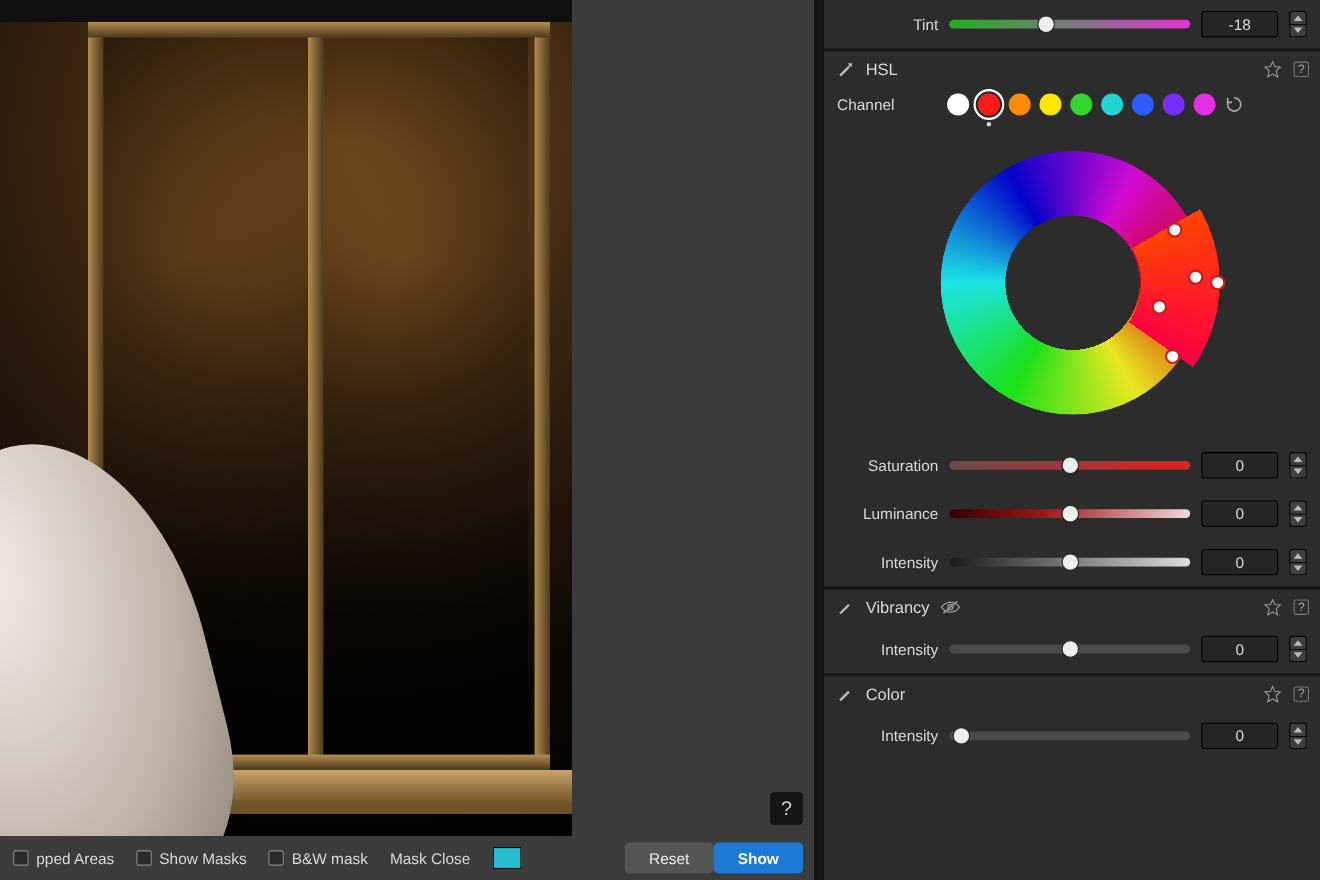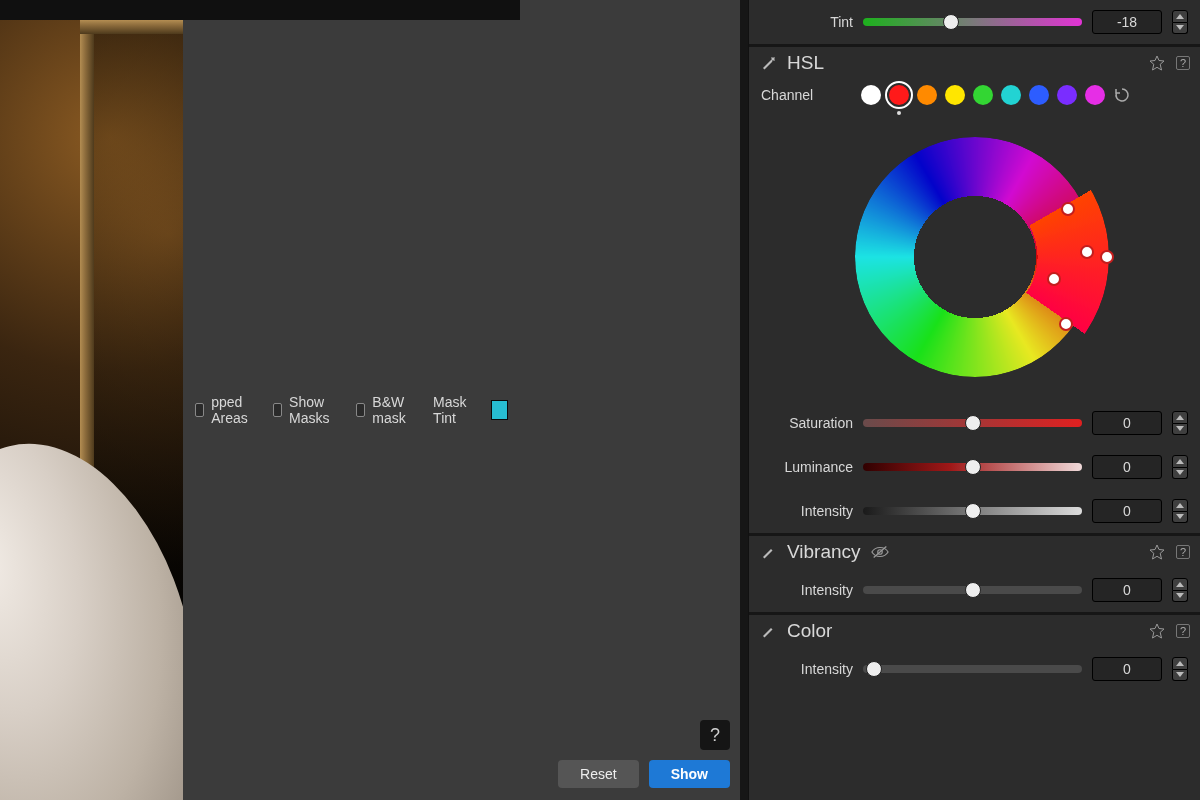--- a/index.html
+++ b/index.html
@@ -11,21 +11,21 @@
     --txt-1:#a3a3a3;
     --txt-dim:#6c6c6c;
     --accent:#2f8fe0;
     --mask:#27bdd1;
   }
   *{box-sizing:border-box;font-family:"Helvetica Neue",Arial,sans-serif;}
   body{margin:0;width:1200px;height:800px;background:#101010;overflow:hidden;color:var(--txt-0);}
   .app{display:flex;width:1200px;height:800px;}
 
   
-  .canvas-wrap{flex:0 0 520px;position:relative;display:flex;flex-direction:row;margin-top:20px;}
+  .canvas-wrap{flex:0 0 520px;position:relative;display:flex;flex-direction:column;margin-top:20px;}
   .canvas-img{flex:1 1 auto;position:relative;overflow:hidden;background:#000;}
   
   .bg-warm{position:absolute;inset:0;background:
     radial-gradient(circle at 60% 15%, #8a5a22 0%, #3a2510 35%, #0d0905 70%, #000 100%);}
   .window-frame{position:absolute;left:80px;top:0;width:420px;height:720px;}
   .frame-v{position:absolute;top:0;bottom:40px;width:14px;background:linear-gradient(90deg,#b38d52,#8a6a3b 40%,#4e3a1c);}
   .frame-h{position:absolute;left:0;right:0;height:14px;background:linear-gradient(180deg,#b38d52,#8a6a3b 40%,#4e3a1c);}
   .frame-v.a{left:0;} .frame-v.b{left:200px;} .frame-v.c{right:0;}
   .frame-h.a{top:0;} .frame-h.b{bottom:40px;}
   .sill{position:absolute;left:-40px;right:-20px;bottom:0;height:40px;
@@ -40,21 +40,21 @@
   .canvas-bottom{flex:0 0 40px;background:var(--bg-2);display:flex;align-items:center;padding:0 12px;gap:20px;font-size:14px;color:var(--txt-0);}
   .chk{display:flex;align-items:center;gap:7px;cursor:pointer;}
   .chk-box{width:14px;height:14px;border:1px solid #888;border-radius:2px;background:#2a2a2a;}
   .mask-swatch{width:26px;height:20px;border:1px solid #0a0a0a;}
 
   
   .middle{flex:0 0 220px;background:var(--bg-2);position:relative;display:flex;flex-direction:column;}
   .help-btn{position:absolute;right:10px;bottom:50px;width:30px;height:30px;background:#151515;border-radius:4px;
             display:flex;align-items:center;justify-content:center;font-size:18px;color:#cfcfcf;cursor:pointer;}
   .middle-bottom{position:absolute;left:0;right:0;bottom:0;height:40px;background:var(--bg-2);
-                 display:flex;align-items:flex-start;justify-content:flex-end;gap:10px;padding:0 10px;}
+                 display:flex;align-items:center;justify-content:flex-end;padding:0 10px;}
   .btn{height:28px;padding:0 22px;border-radius:4px;font-size:14px;display:flex;align-items:center;justify-content:center;cursor:pointer;border:none;}
   .btn-grey{background:#555;color:#eee;}
   .btn-blue{background:#1e79d6;color:#fff;font-weight:600;}
 
   .vdivider{flex:0 0 8px;background:#161616;}
 
   
   .panel{flex:1 1 auto;background:var(--bg-1);display:flex;flex-direction:column;font-size:14px;overflow:hidden;border-left:1px solid #111;}
   .hdivider{height:3px;background:#161616;}
 
@@ -68,21 +68,21 @@
           display:flex;align-items:center;justify-content:center;color:var(--txt-0);}
   .stepper{flex:0 0 16px;height:24px;display:flex;flex-direction:column;}
   .stepper div{flex:1;background:#3f3f3f;border:1px solid #000;display:flex;align-items:center;justify-content:center;color:#aaa;cursor:pointer;}
   .stepper .up{border-radius:3px 3px 0 0;}
   .stepper .dn{border-radius:0 0 3px 3px;border-top:none;}
   .arrow{width:0;height:0;border-left:4px solid transparent;border-right:4px solid transparent;}
   .arrow.u{border-bottom:5px solid #bbb;}
   .arrow.d{border-top:5px solid #bbb;}
 
   .section-head{display:flex;align-items:center;height:32px;padding:0 10px;gap:10px;color:var(--txt-0);}
-  .section-head .title{font-size:19px;}
+  .section-head .title{font-size:15px;}
   .spacer{flex:1;}
   .icon{width:18px;height:18px;display:inline-flex;align-items:center;justify-content:center;color:#aaa;}
 
   .channel-row{display:flex;align-items:center;gap:8px;padding:6px 12px 14px 12px;}
   .channel-row .lab{flex:0 0 92px;text-align:left;padding-right:6px;}
   .swatch{width:20px;height:20px;border-radius:50%;cursor:pointer;position:relative;}
   .swatch.sel{outline:2px solid #fff;outline-offset:2px;}
   .swatch.sel::after{content:"";position:absolute;left:50%;bottom:-10px;transform:translateX(-50%);
                     width:4px;height:4px;background:#ddd;border-radius:50%;}
   .reset-circ{cursor:pointer;color:#aaa;}
@@ -139,21 +139,21 @@
         <span>pped Areas</span>
       </label>
       <label class="chk">
         <span class="chk-box"></span>
         <span>Show Masks</span>
       </label>
       <label class="chk">
         <span class="chk-box"></span>
         <span>B&amp;W mask</span>
       </label>
-      <span>Mask Tint</span>
+      <span>Mask Close</span>
       <span class="mask-swatch" style="background:#27bdd1"></span>
     </div>
   </div>
 
   <div class="middle">
     <div class="help-btn">
       <span>?</span>
     </div>
     <div class="middle-bottom">
       <button class="btn btn-grey">Reset</button>

